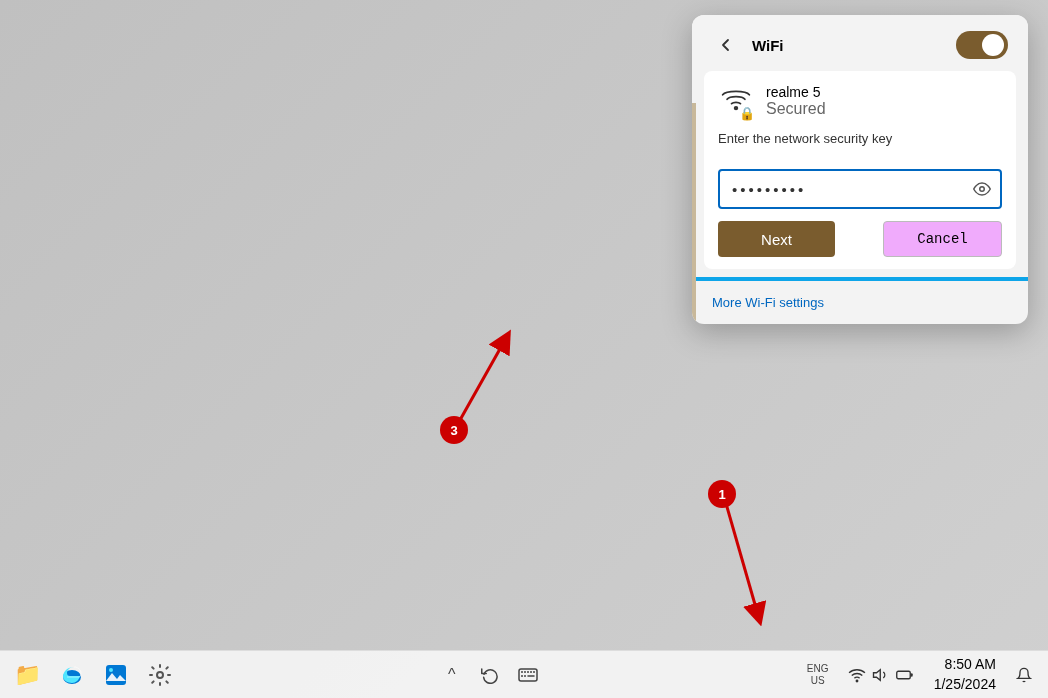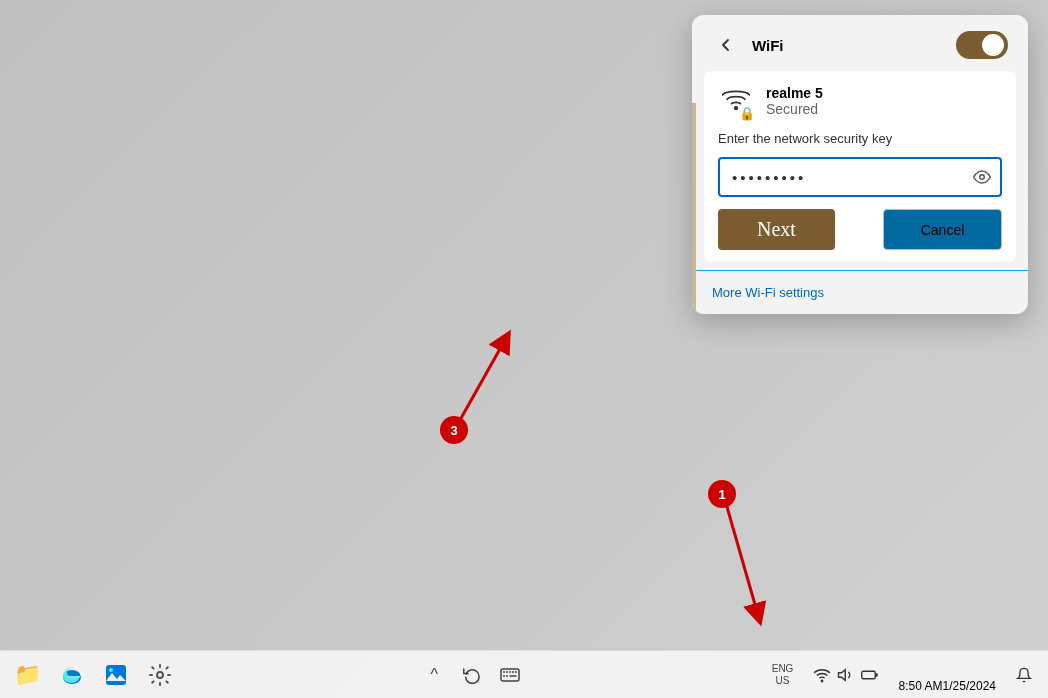--- a/index.html
+++ b/index.html
@@ -85,27 +85,28 @@
       padding: 0 8px;
       height: 40px;
       border-radius: 6px;
       cursor: pointer;
       font-size: 15px;
       color: #333;
     }
 
     .taskbar-clock {
       display: flex;
+      flex-direction: column;
       align-items: flex-end;
       justify-content: center;
       padding: 0 8px;
       height: 40px;
       border-radius: 6px;
       cursor: pointer;
-      font-size: 12px;
+      font-size: 14px;
       color: #000;
       line-height: 1.4;
     }
 
     .notification-icon {
       width: 32px;
       height: 32px;
       display: flex;
       align-items: center;
       justify-content: center;
@@ -205,33 +206,34 @@
       width: 36px;
       height: 36px;
       display: flex;
       align-items: center;
       justify-content: center;
       flex-shrink: 0;
     }
 
     .network-info .name {
       font-size: 14px;
-      font-weight: 700;
+      font-weight: 400;
       color: #000;
     }
 
     .network-info .status {
-      font-size: 14px;
+      font-size: 16px;
       color: #666;
+      text-align: center;
     }
 
     .security-label {
       font-size: 13px;
       color: #333;
-      margin-bottom: 11px;
+      margin-bottom: 23px;
     }
 
     
     .password-field {
       position: relative;
       display: flex;
       align-items: center;
       border: 2px solid #0067c0;
       border-radius: 4px;
       background: white;
@@ -266,53 +268,53 @@
       gap: 8px;
     }
 
     .btn-next {
       flex: 1;
       padding: 9px 0;
       background: #7a5c2e;
       color: white;
       border: none;
       border-radius: 4px;
-      font-size: 20px;
-      cursor: pointer;
-      font-family: Liberation Serif, serif;
+      font-size: 15px;
+      cursor: pointer;
+      font-family: Liberation Sans, sans-serif;
       font-weight: 500;
     }
 
     .btn-cancel {
       flex: 1;
       padding: 9px 0;
-      background: #0369a1;
+      background: #f0abfc;
       color: #000;
       border: 1px solid #bbb;
       border-radius: 4px;
       font-size: 14px;
       cursor: pointer;
-      font-family: Liberation Sans, sans-serif;
+      font-family: Liberation Mono, monospace;
       margin-left: 40px;
     }
 
     
     .left-accent {
       position: absolute;
       left: 0;
       top: 88px;
       width: 4px;
       height: 100%;
       background: #c8b89a;
     }
 
     
     .more-wifi {
       padding: 14px 20px;
-      border-top: 1px solid #0ea5e9;
+      border-top: 4px solid #0ea5e9;
       font-size: 13px;
       color: #0067c0;
       cursor: pointer;
       display: flex;
       align-items: center;
     }
 
     
     .annotation {
       position: absolute;

